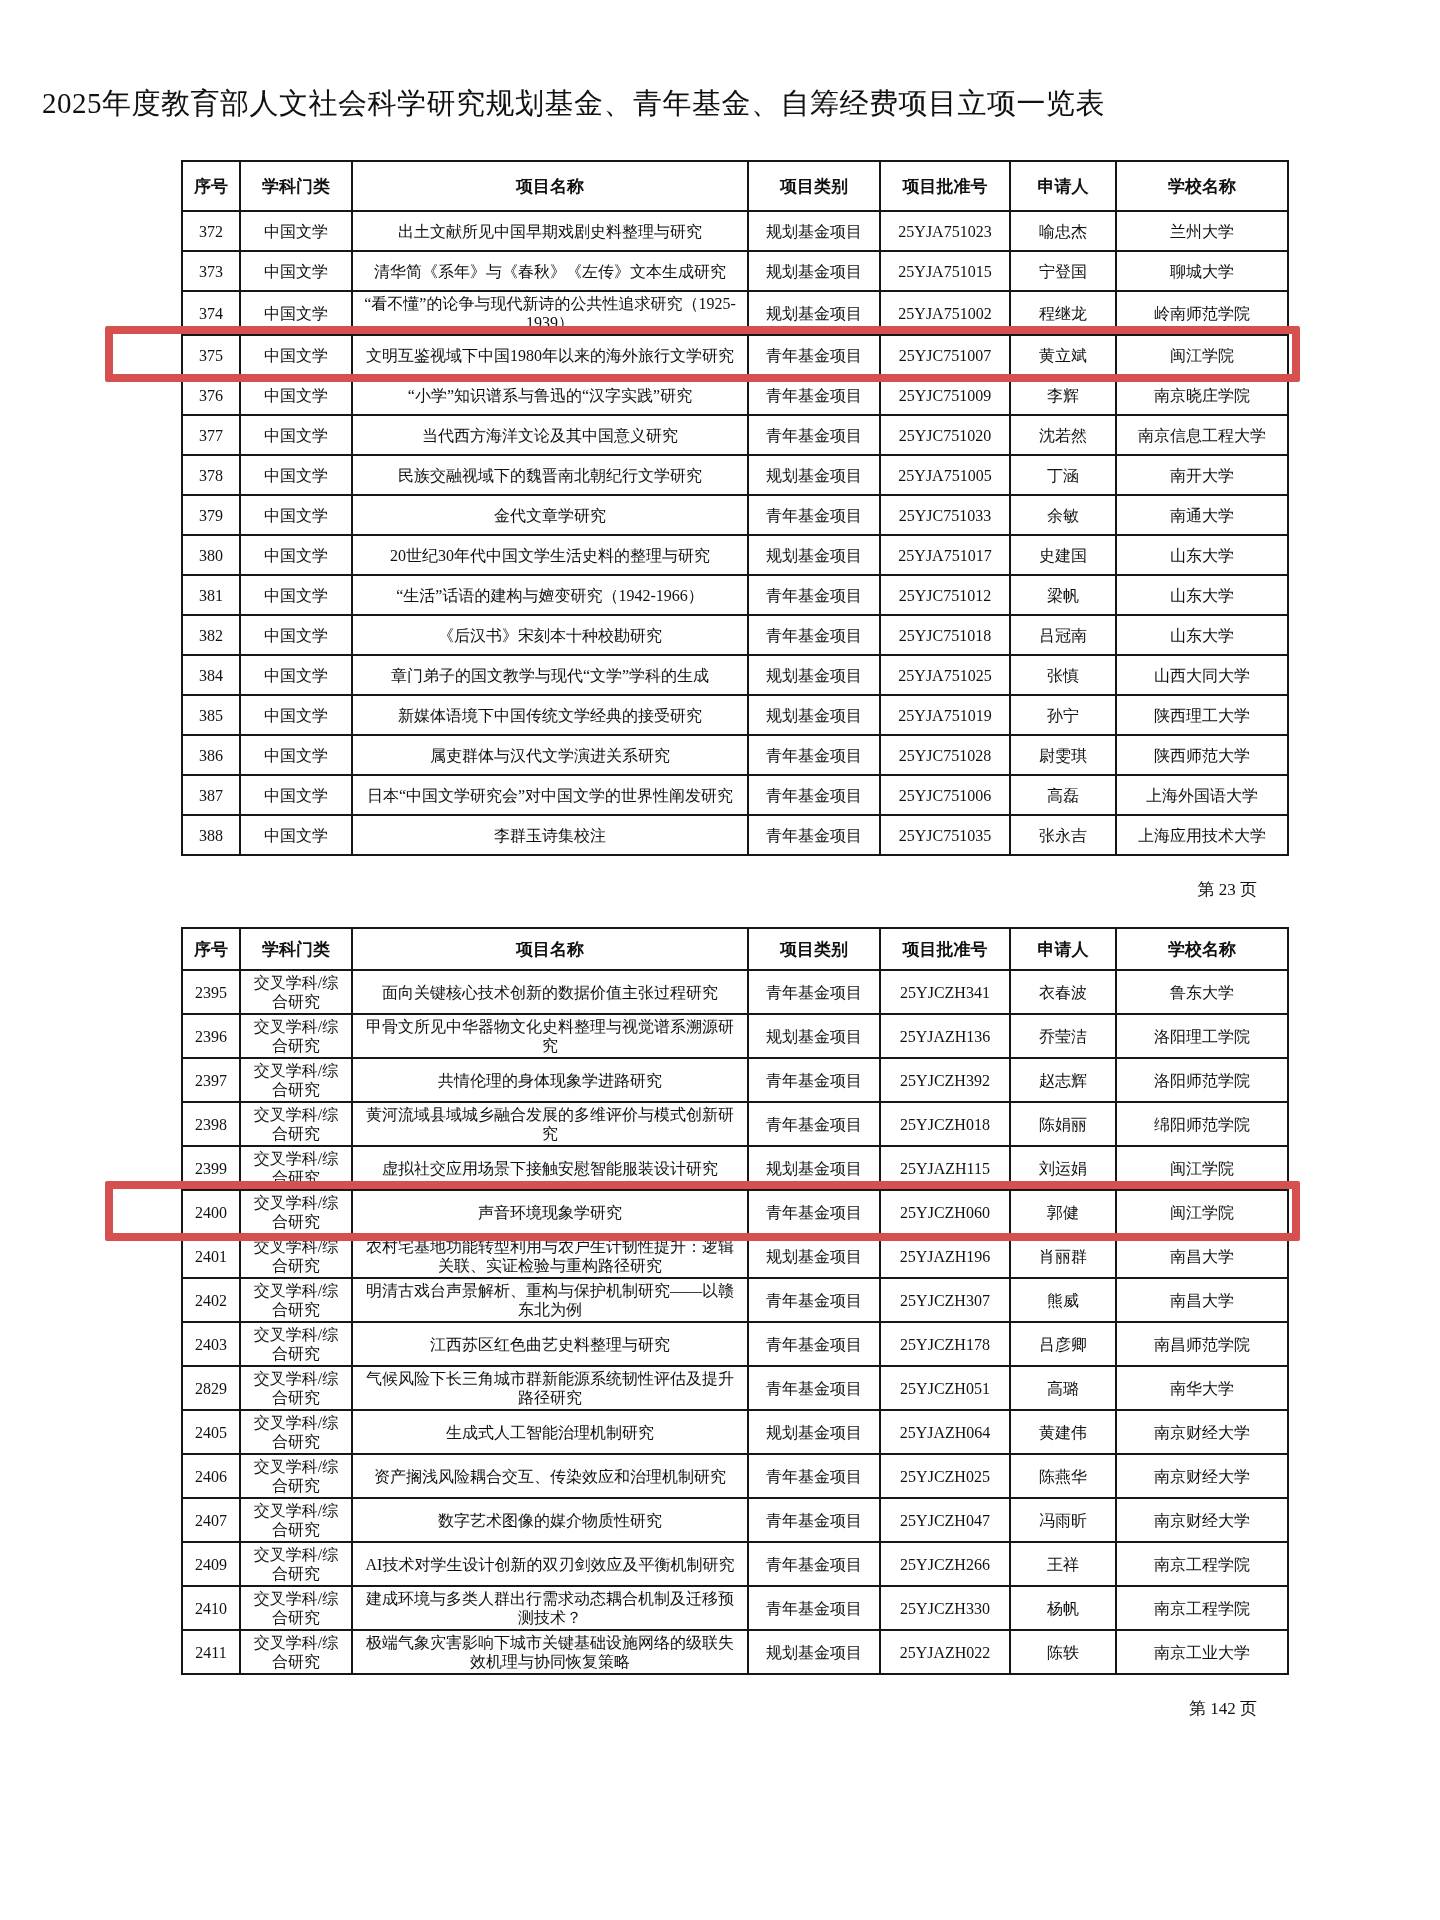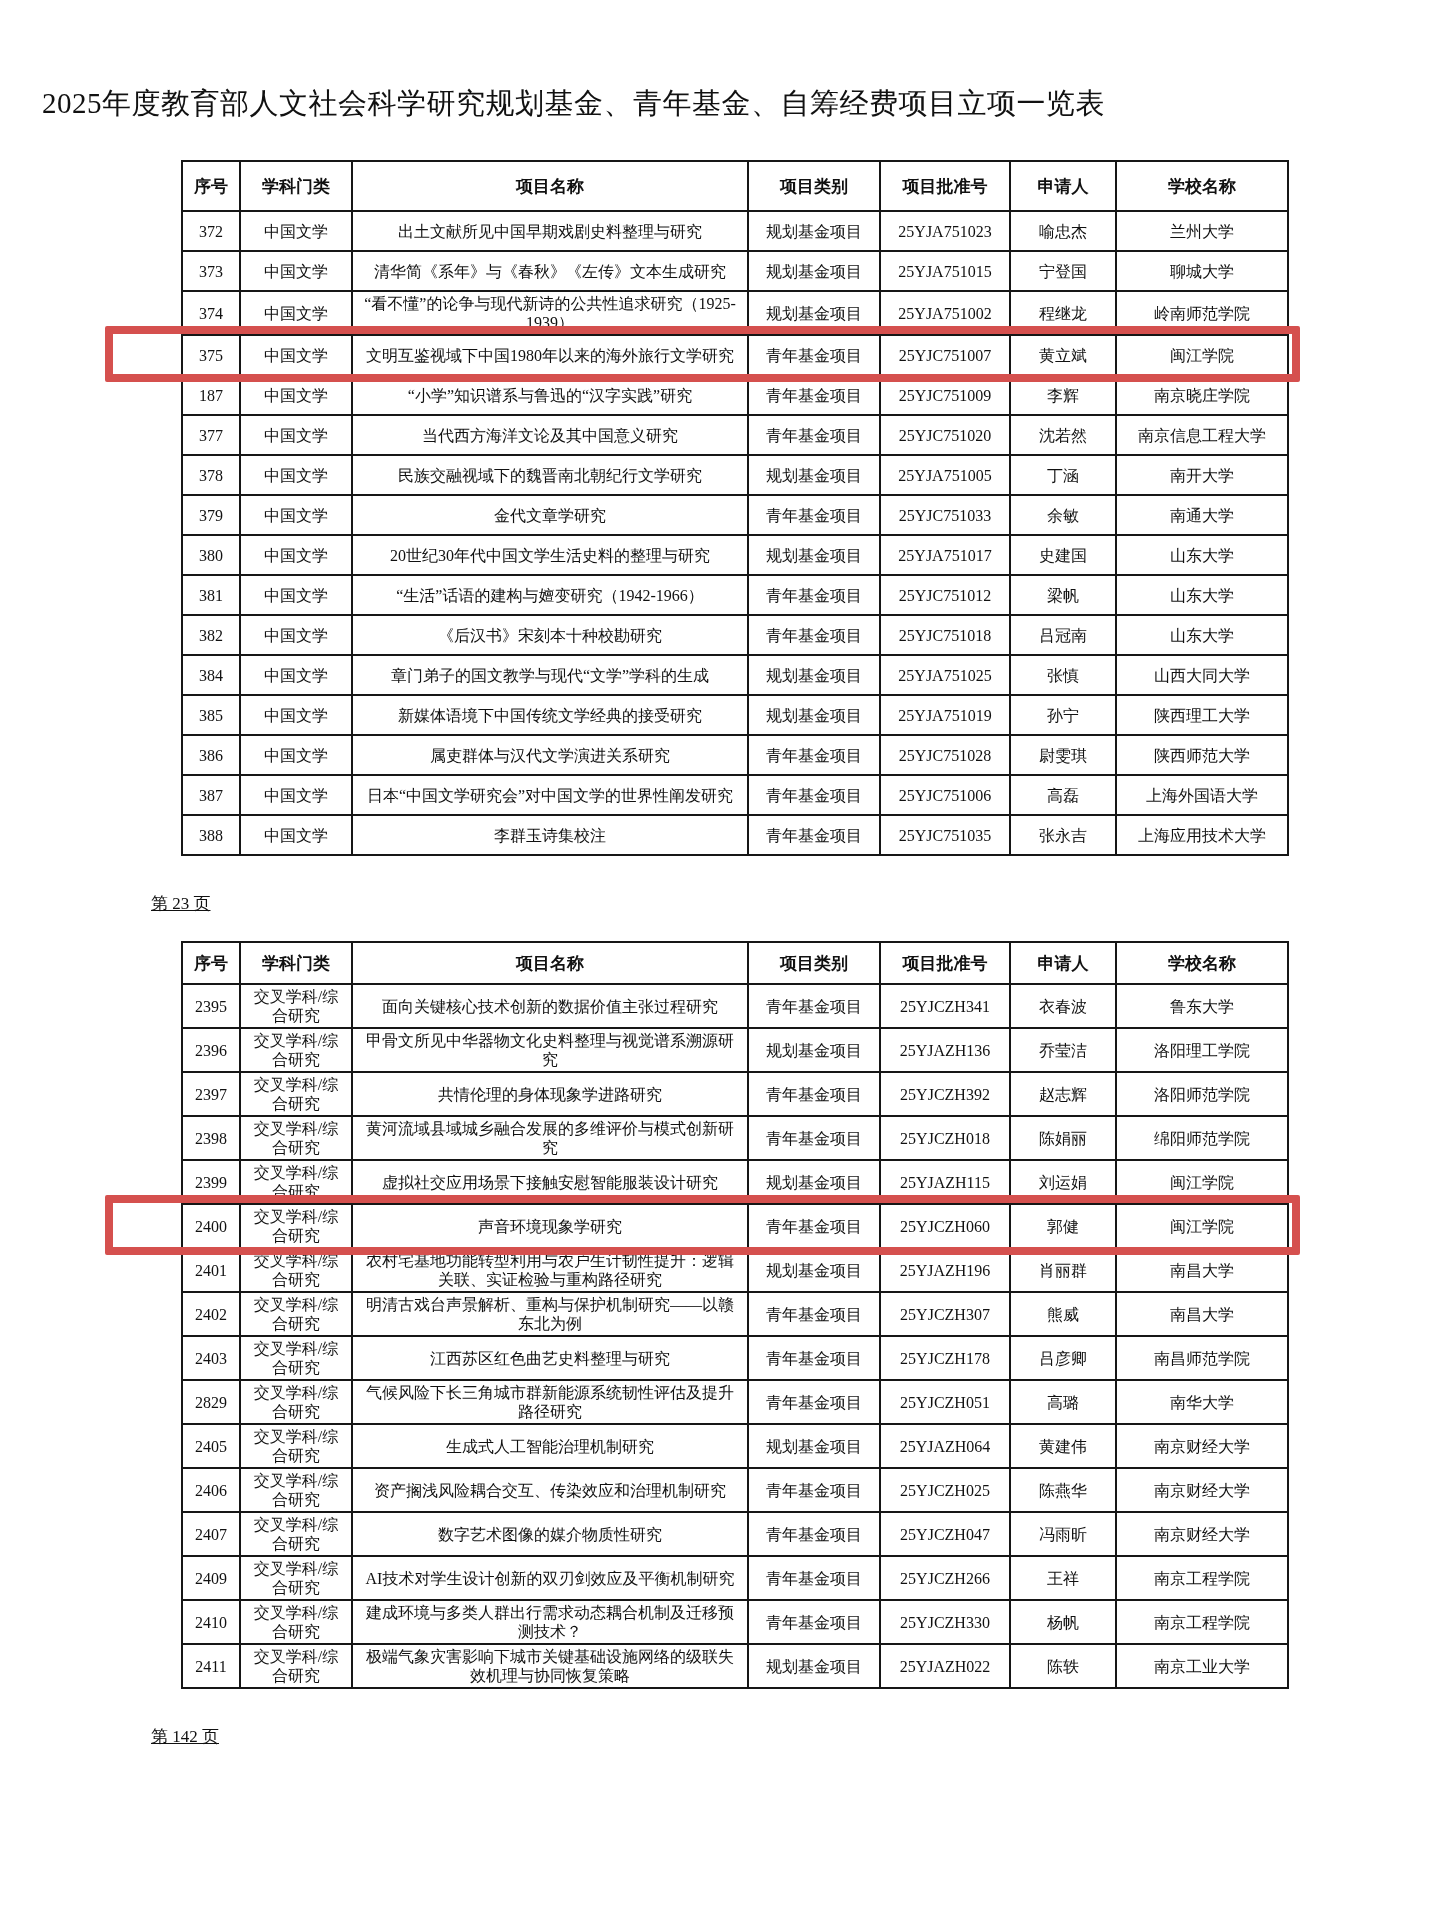--- a/index.html
+++ b/index.html
@@ -40,26 +40,25 @@
     overflow:hidden;
   }
   th { font-size:17px; font-weight:bold; }
   .t1 th { height:50px; }
   .t2 th { height:42px; }
   td { font-size:16px; line-height:19px; }
   .t1 td { height:40px; }
   .t2 td { height:37px; }
   td.name { text-align:center; }
   .page-label {
-    text-align:left;
+    text-align:right;
     font-size:17px;
-    margin:36px 0 26px 0;
+    margin:22px 0 26px 0;
     width:1106px;
     margin-left:151px;
-    text-decoration:underline;
   }
   .hl-box {
     position:absolute;
     left:-46px;
     right:-13px;
     border:8px solid #d5504e;
     border-radius:2px;
     pointer-events:none;
     box-sizing:border-box;
     z-index:5;
@@ -123,21 +122,21 @@
         <tr class="hl">
     <td>375</td>
     <td>中国文学</td>
     <td class="name">文明互鉴视域下中国1980年以来的海外旅行文学研究</td>
     <td>青年基金项目</td>
     <td>25YJC751007</td>
     <td>黄立斌</td>
     <td>闽江学院</td>
   </tr>
         <tr>
-    <td>187</td>
+    <td>376</td>
     <td>中国文学</td>
     <td class="name">“小学”知识谱系与鲁迅的“汉字实践”研究</td>
     <td>青年基金项目</td>
     <td>25YJC751009</td>
     <td>李辉</td>
     <td>南京晓庄学院</td>
   </tr>
         <tr>
     <td>377</td>
     <td>中国文学</td>

